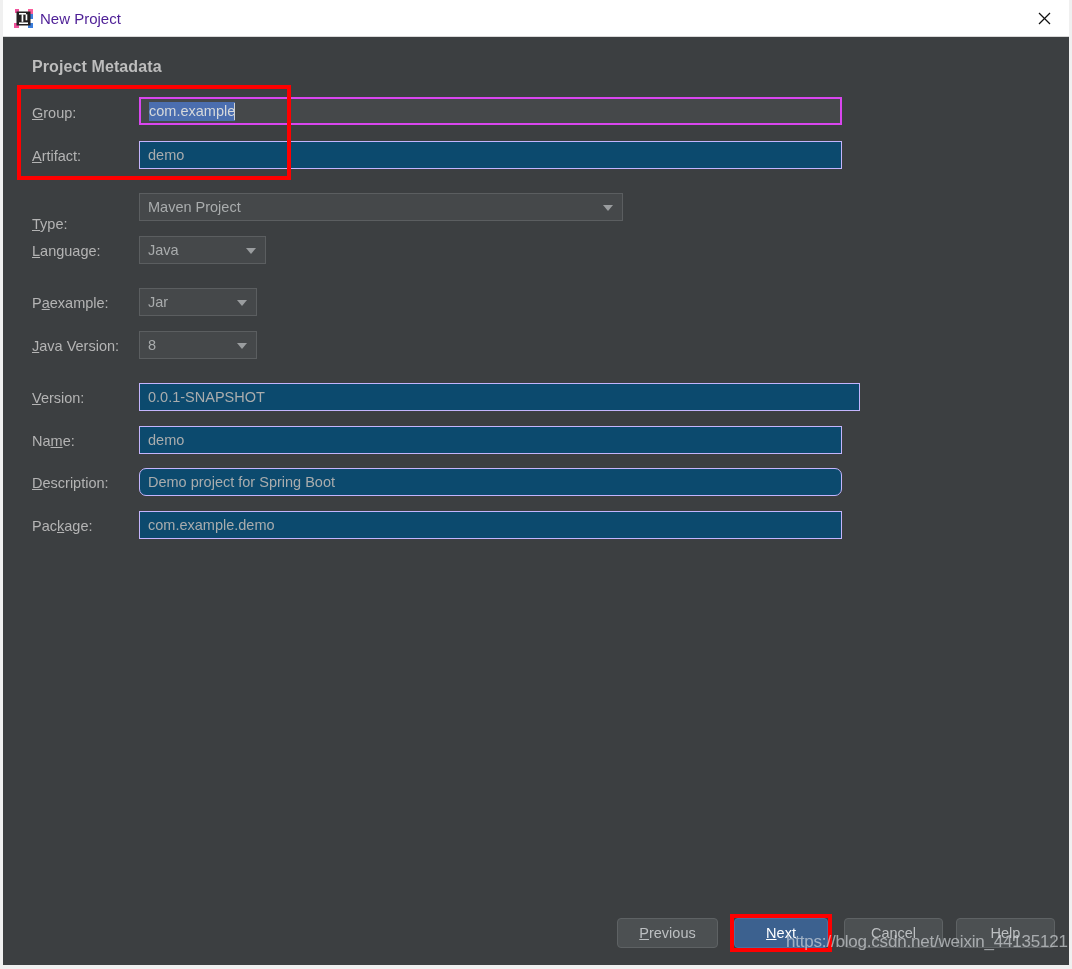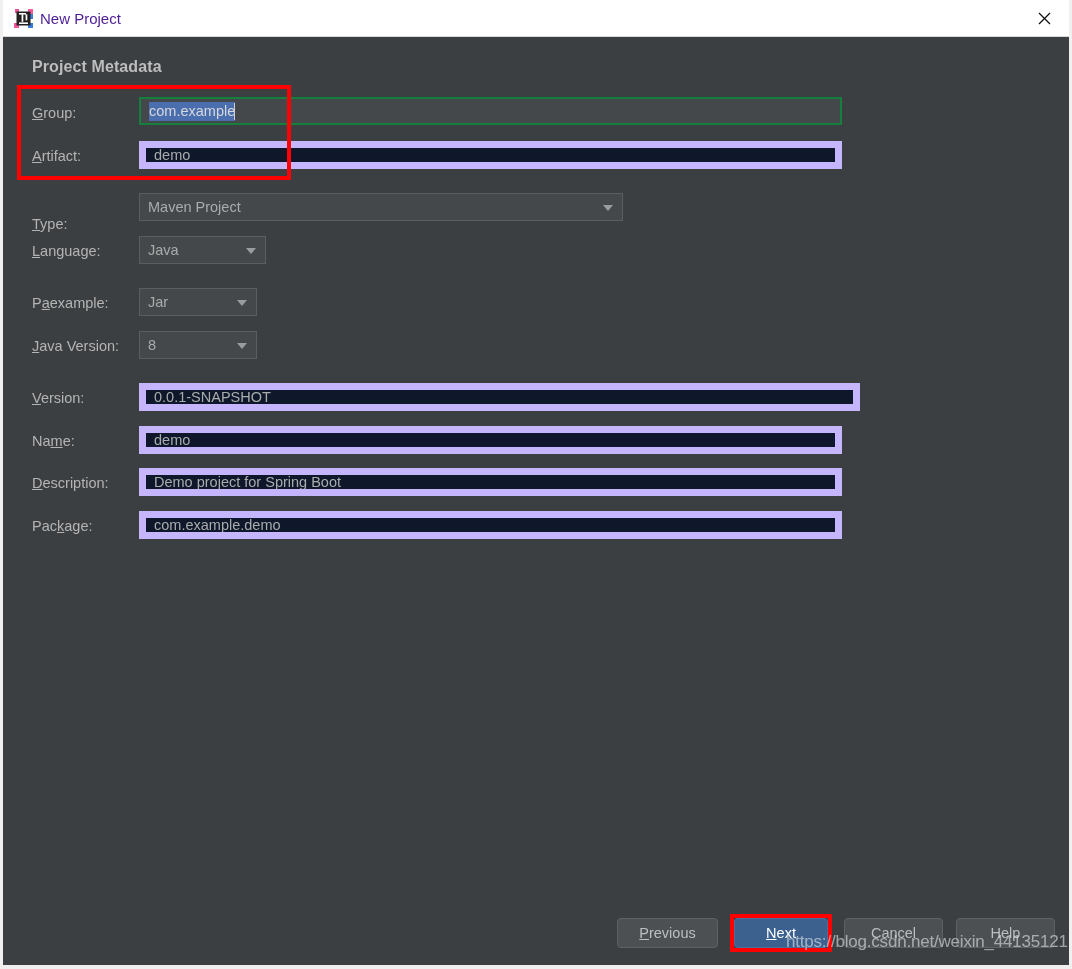--- a/index.html
+++ b/index.html
@@ -89,33 +89,33 @@
     position: absolute;
     font-size: 14.5px;
     color: #b4b4b4;
     white-space: nowrap;
   }
   .field-label u { text-decoration: underline; }
 
   .textfield {
     position: absolute;
     box-sizing: border-box;
-    background: #0f172a;
-    border: 7px solid #c4b5fd;
+    background: #0c4a6e;
+    border: 1px solid #c4b5fd;
     color: #a9acad;
     font-size: 14.5px;
     font-family: "Liberation Sans", sans-serif;
     display: flex;
     align-items: center;
     padding: 0 8px;
     white-space: nowrap;
     overflow: hidden;
   }
   .textfield.focused {
-    border: 2px solid #15803d;
+    border: 2px solid #d946ef;
     background: #45484a;
   }
   .sel {
     background: #4b6eaf;
     color: #d6d9db;
     padding: 1px 0 2px 0;
   }
   .caret {
     display: inline-block;
     width: 1px;
@@ -259,21 +259,21 @@
       <span class="arrow"></span>
     </div>
 
     <div class="field-label" style="left:29px; top:353px;"><span></span><u>V</u><span>ersion:</span></div>
     <div class="textfield" style="left:136px; top:346px; width:721px; height:28px;">0.0.1-SNAPSHOT</div>
 
     <div class="field-label" style="left:29px; top:396px;"><span>Na</span><u>m</u><span>e:</span></div>
     <div class="textfield" style="left:136px; top:389px; width:703px; height:28px;">demo</div>
 
     <div class="field-label" style="left:29px; top:438px;"><span></span><u>D</u><span>escription:</span></div>
-    <div class="textfield" style="left:136px; top:431px; width:703px; height:28px;">Demo project for Spring Boot</div>
+    <div class="textfield" style="left:136px; top:431px; width:703px; height:28px;border-radius:7px;">Demo project for Spring Boot</div>
 
     <div class="field-label" style="left:29px; top:481px;"><span>Pac</span><u>k</u><span>age:</span></div>
     <div class="textfield" style="left:136px; top:474px; width:703px; height:28px;">com.example.demo</div>
 
     <div class="btn" style="left:614px; top:881px; width:101px;">
         <span></span>
         <u>P</u>
         <span>revious</span>
       </div>
     <div class="btn primary" style="left:731px; top:881px; width:94px;">

